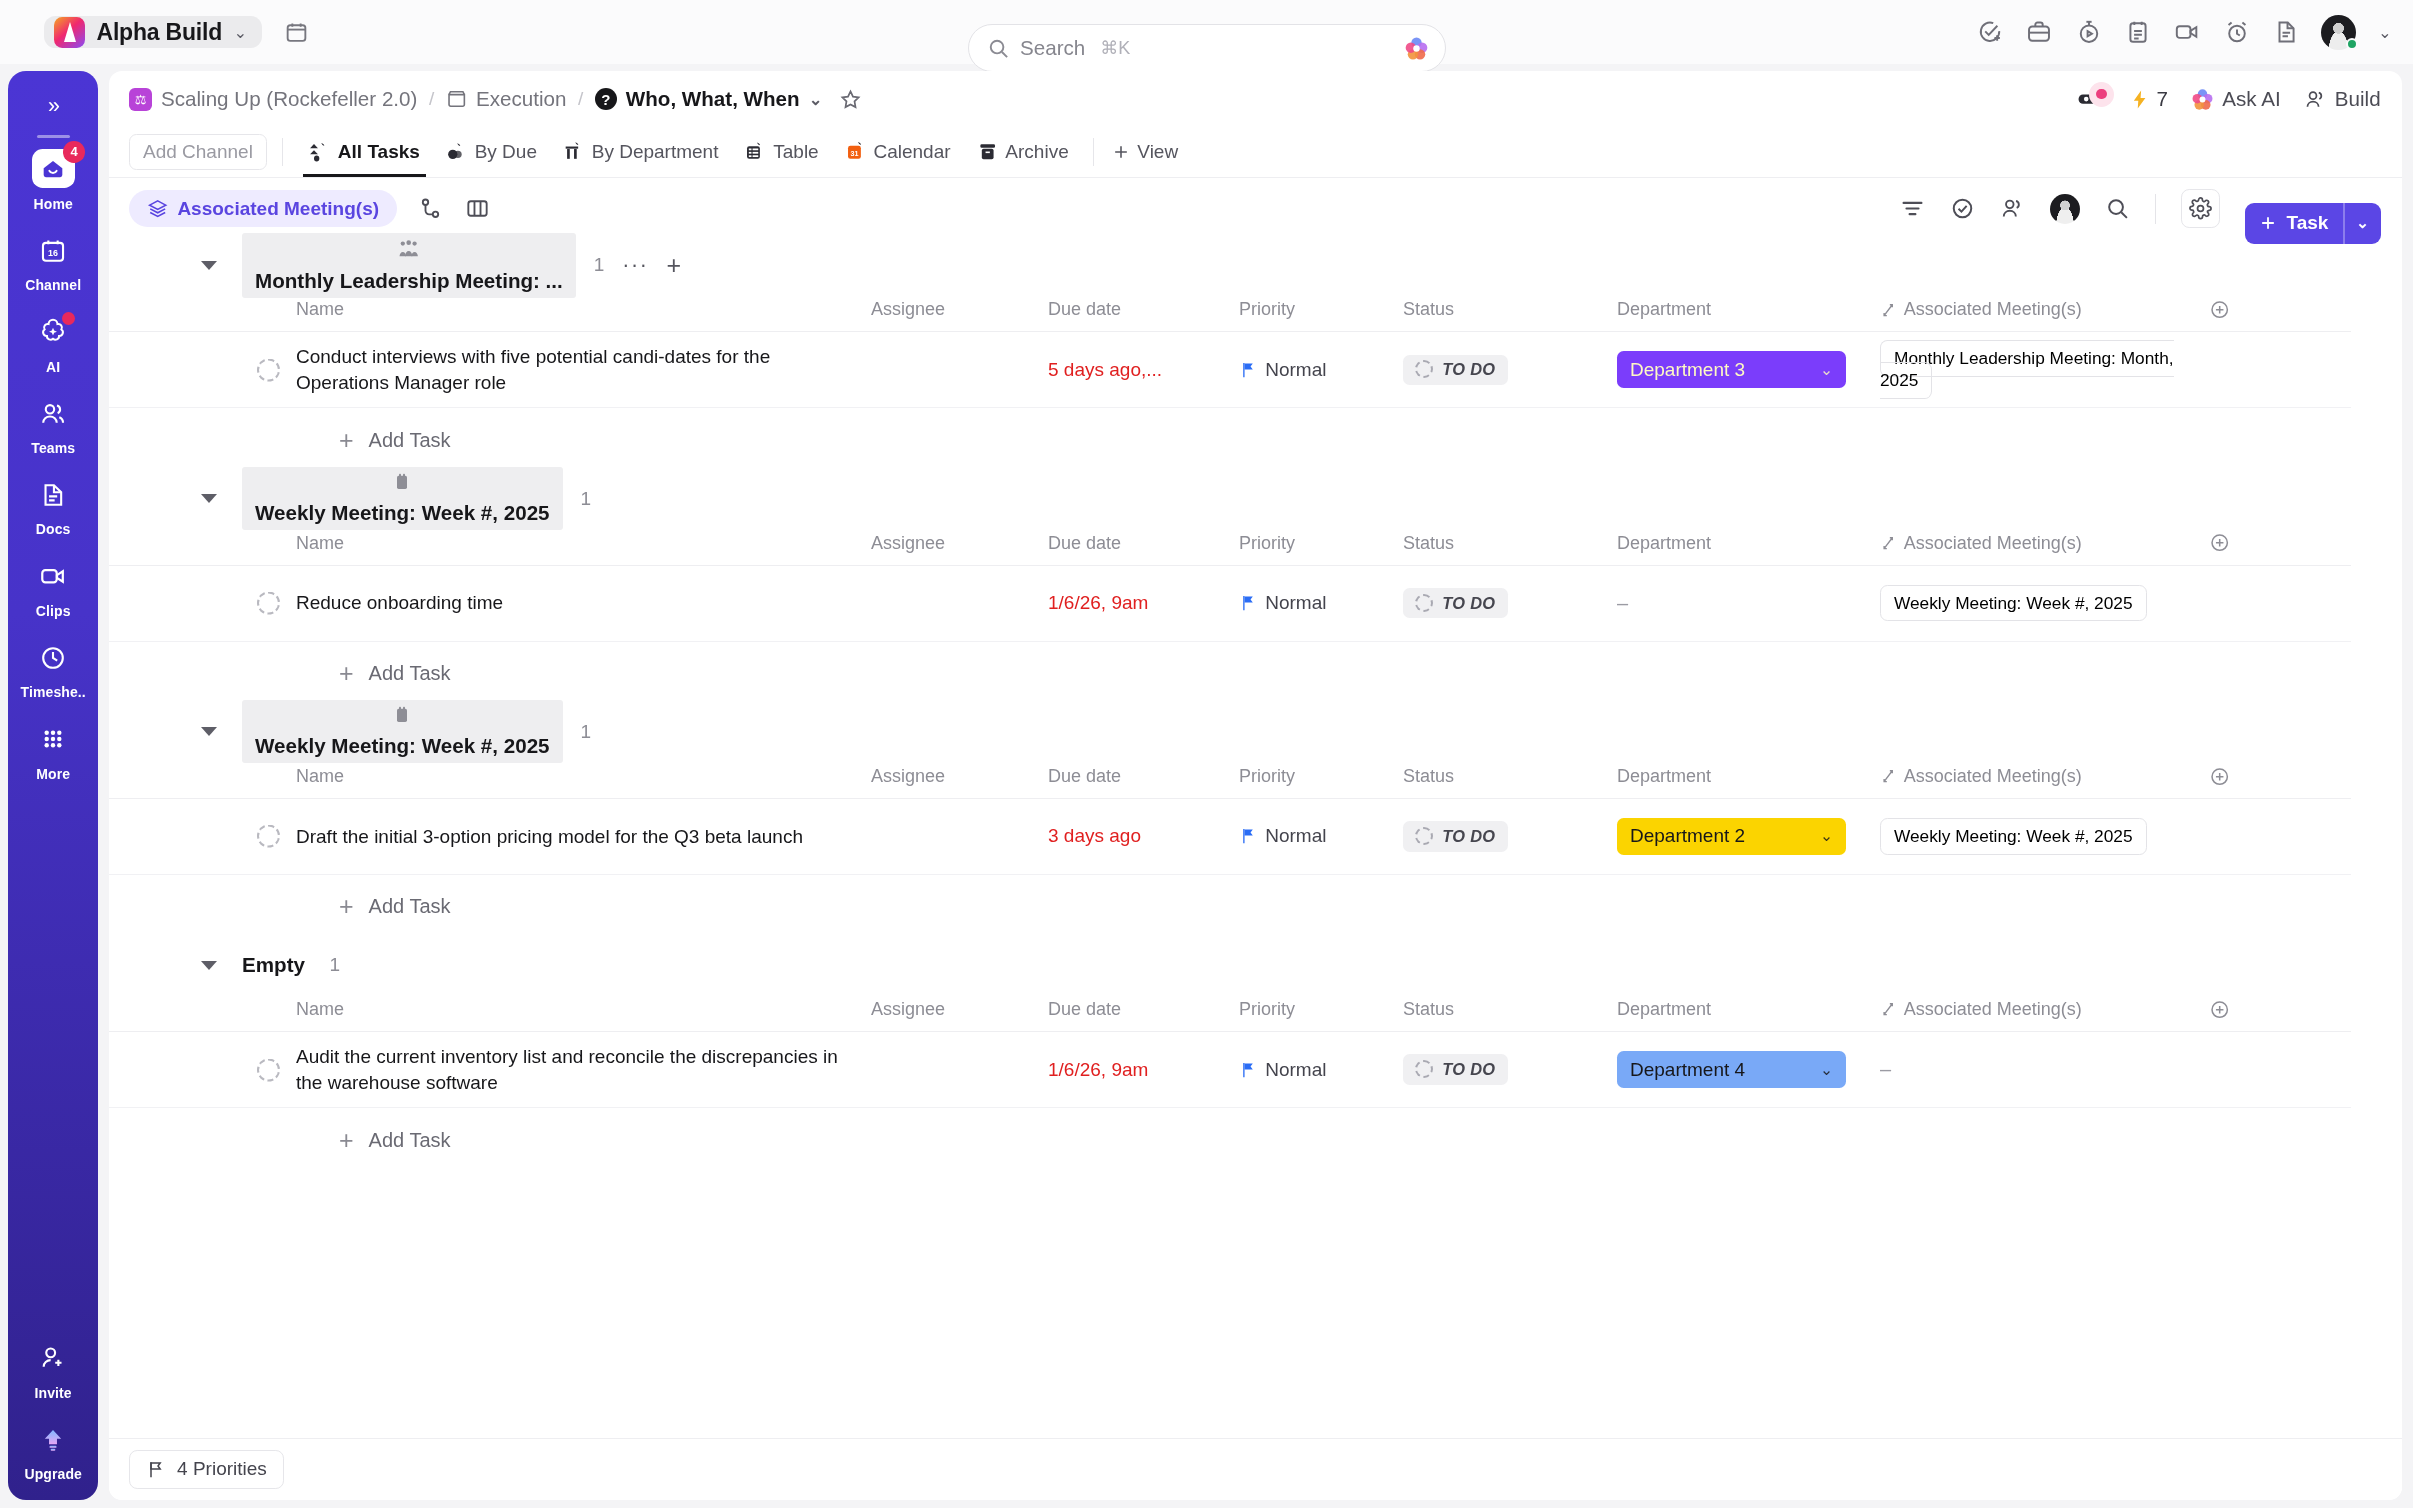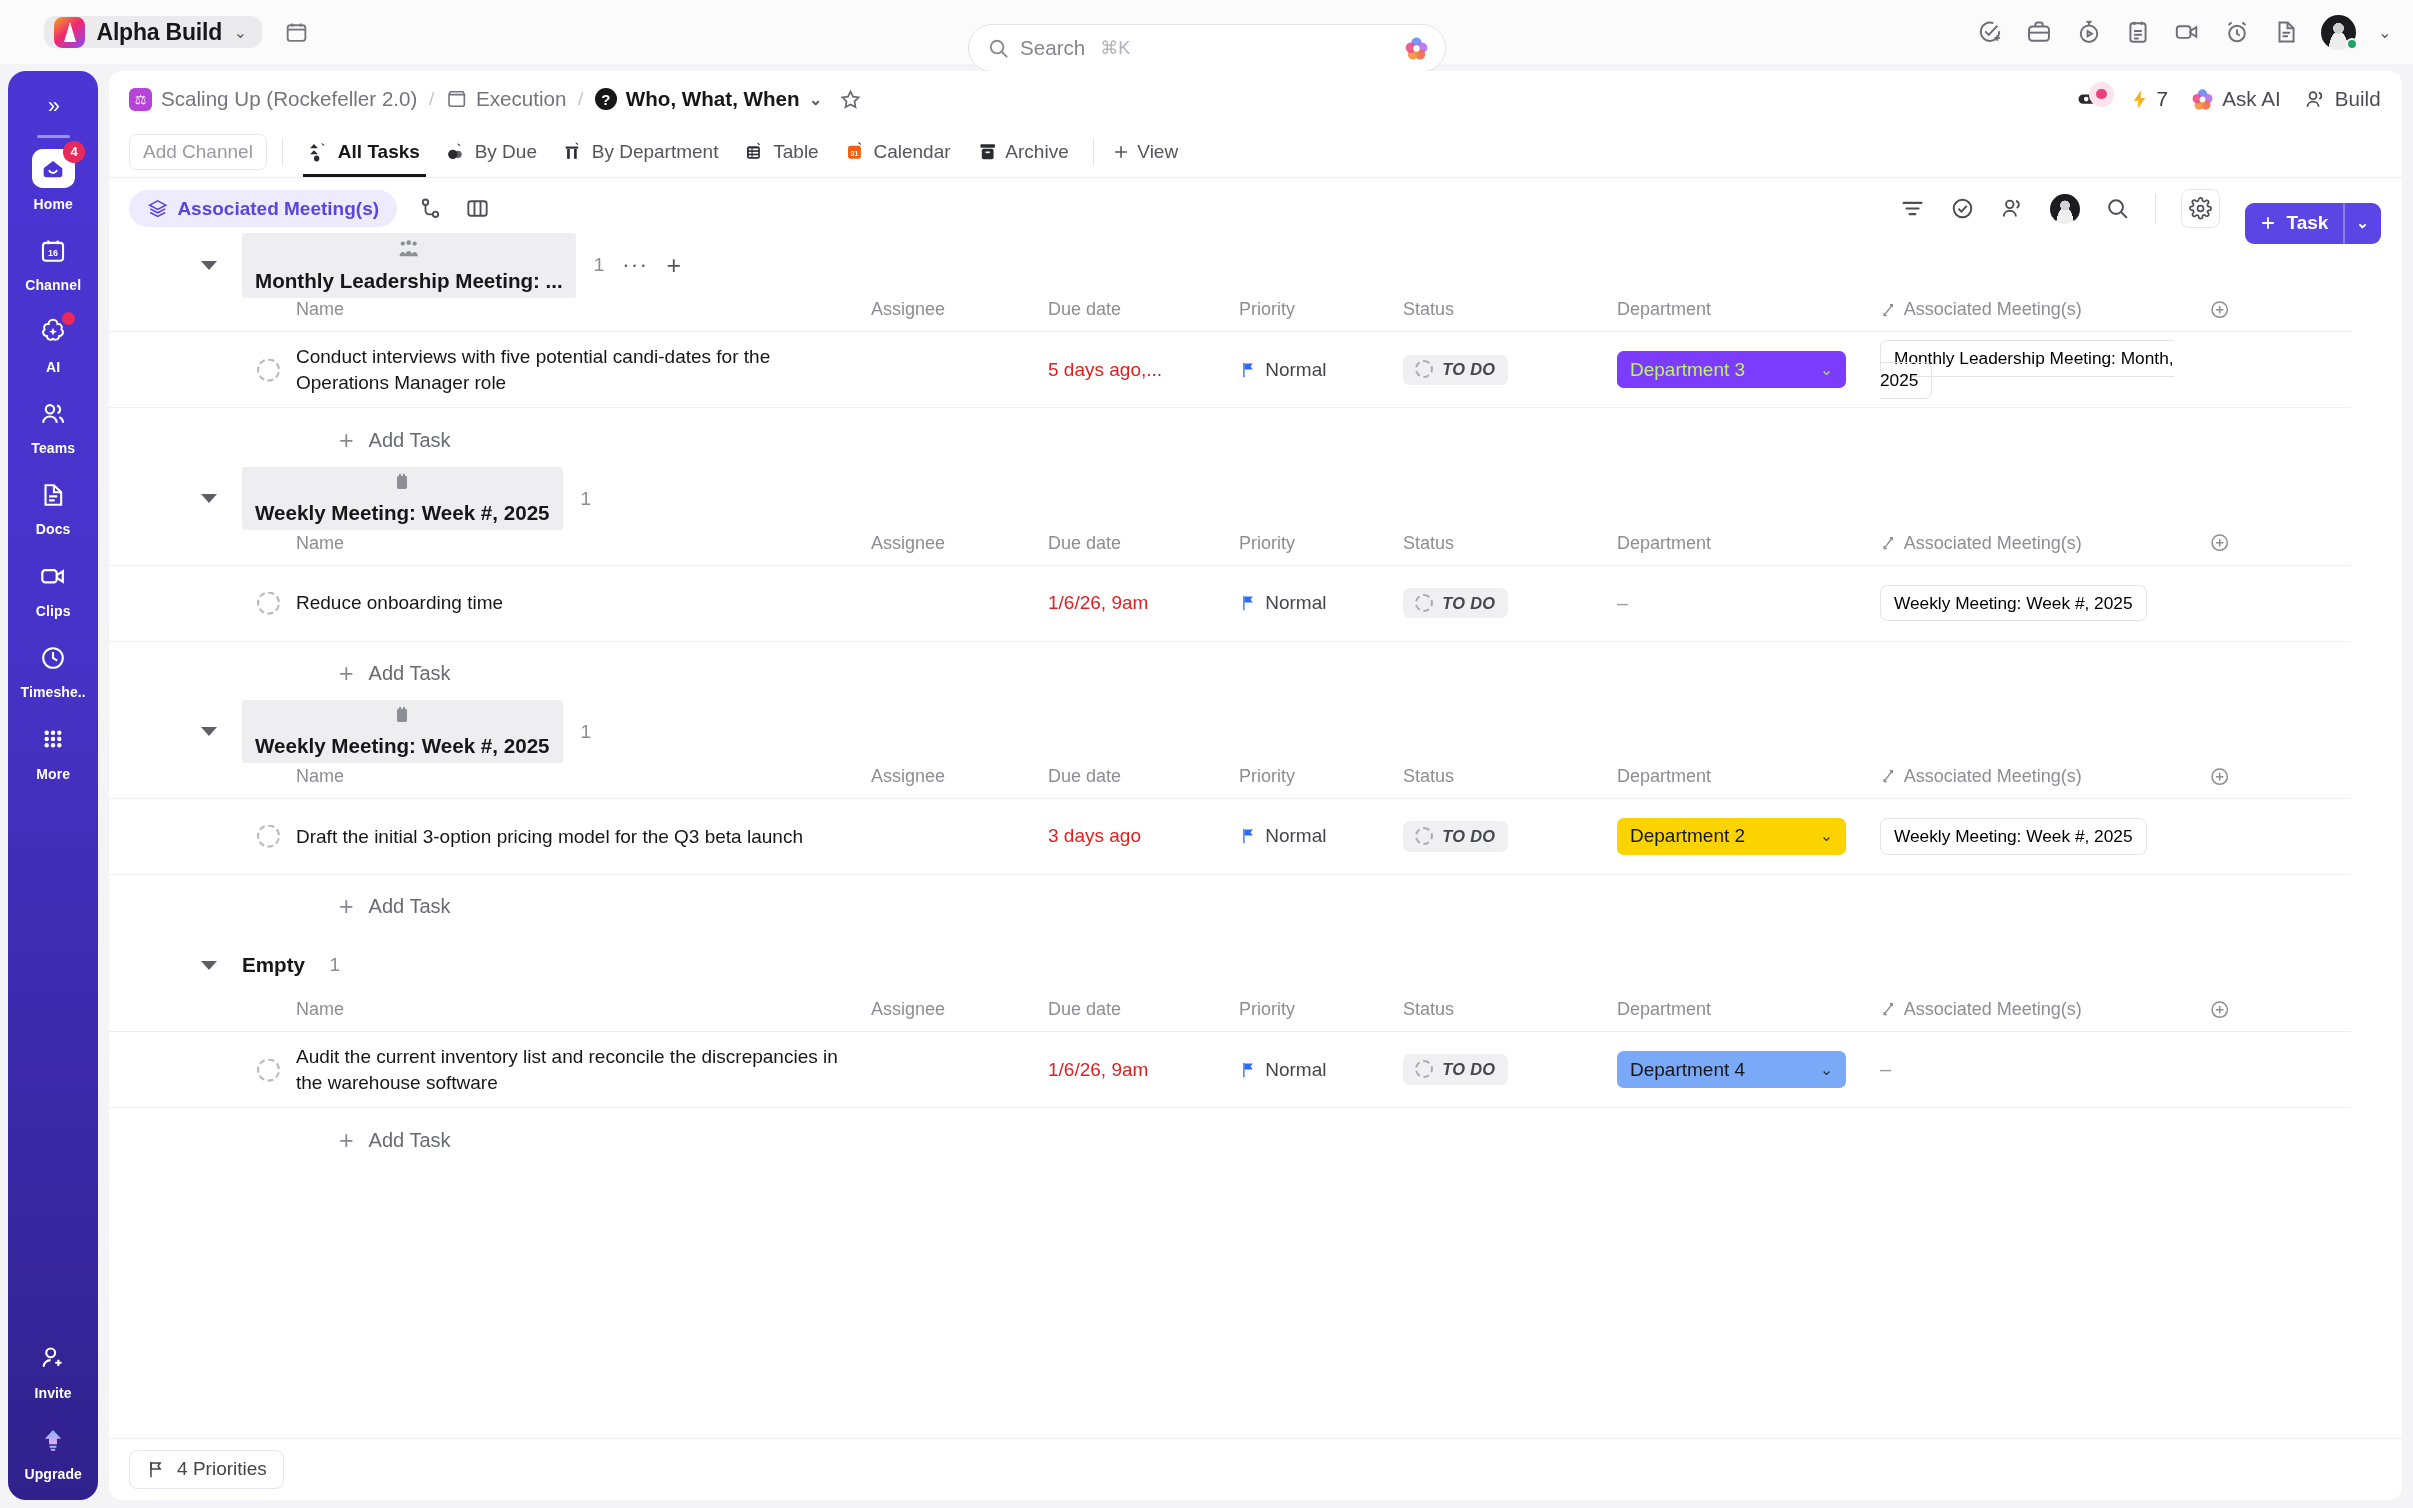--- a/index.html
+++ b/index.html
@@ -796,21 +796,21 @@
           </span>
           <span>Normal</span>
         </span>
         <span class="w-status">
           <span class="status-pill">
             <span class="ring"></span>
             <span>TO DO</span>
           </span>
         </span>
         <span class="w-dept">
-          <span class="dept" style="background:#7b3dfb;color:#bef264">
+          <span class="dept" style="background:#7b3dfb;color:#fef9c3">
             <span>Department 3</span>
             <span class="dc">⌄</span>
           </span>
         </span>
         <span class="w-meet">
           <span class="meet-box">Monthly Leadership Meeting: Month, 2025</span>
         </span>
       </div>
 
       <div class="addtask">

